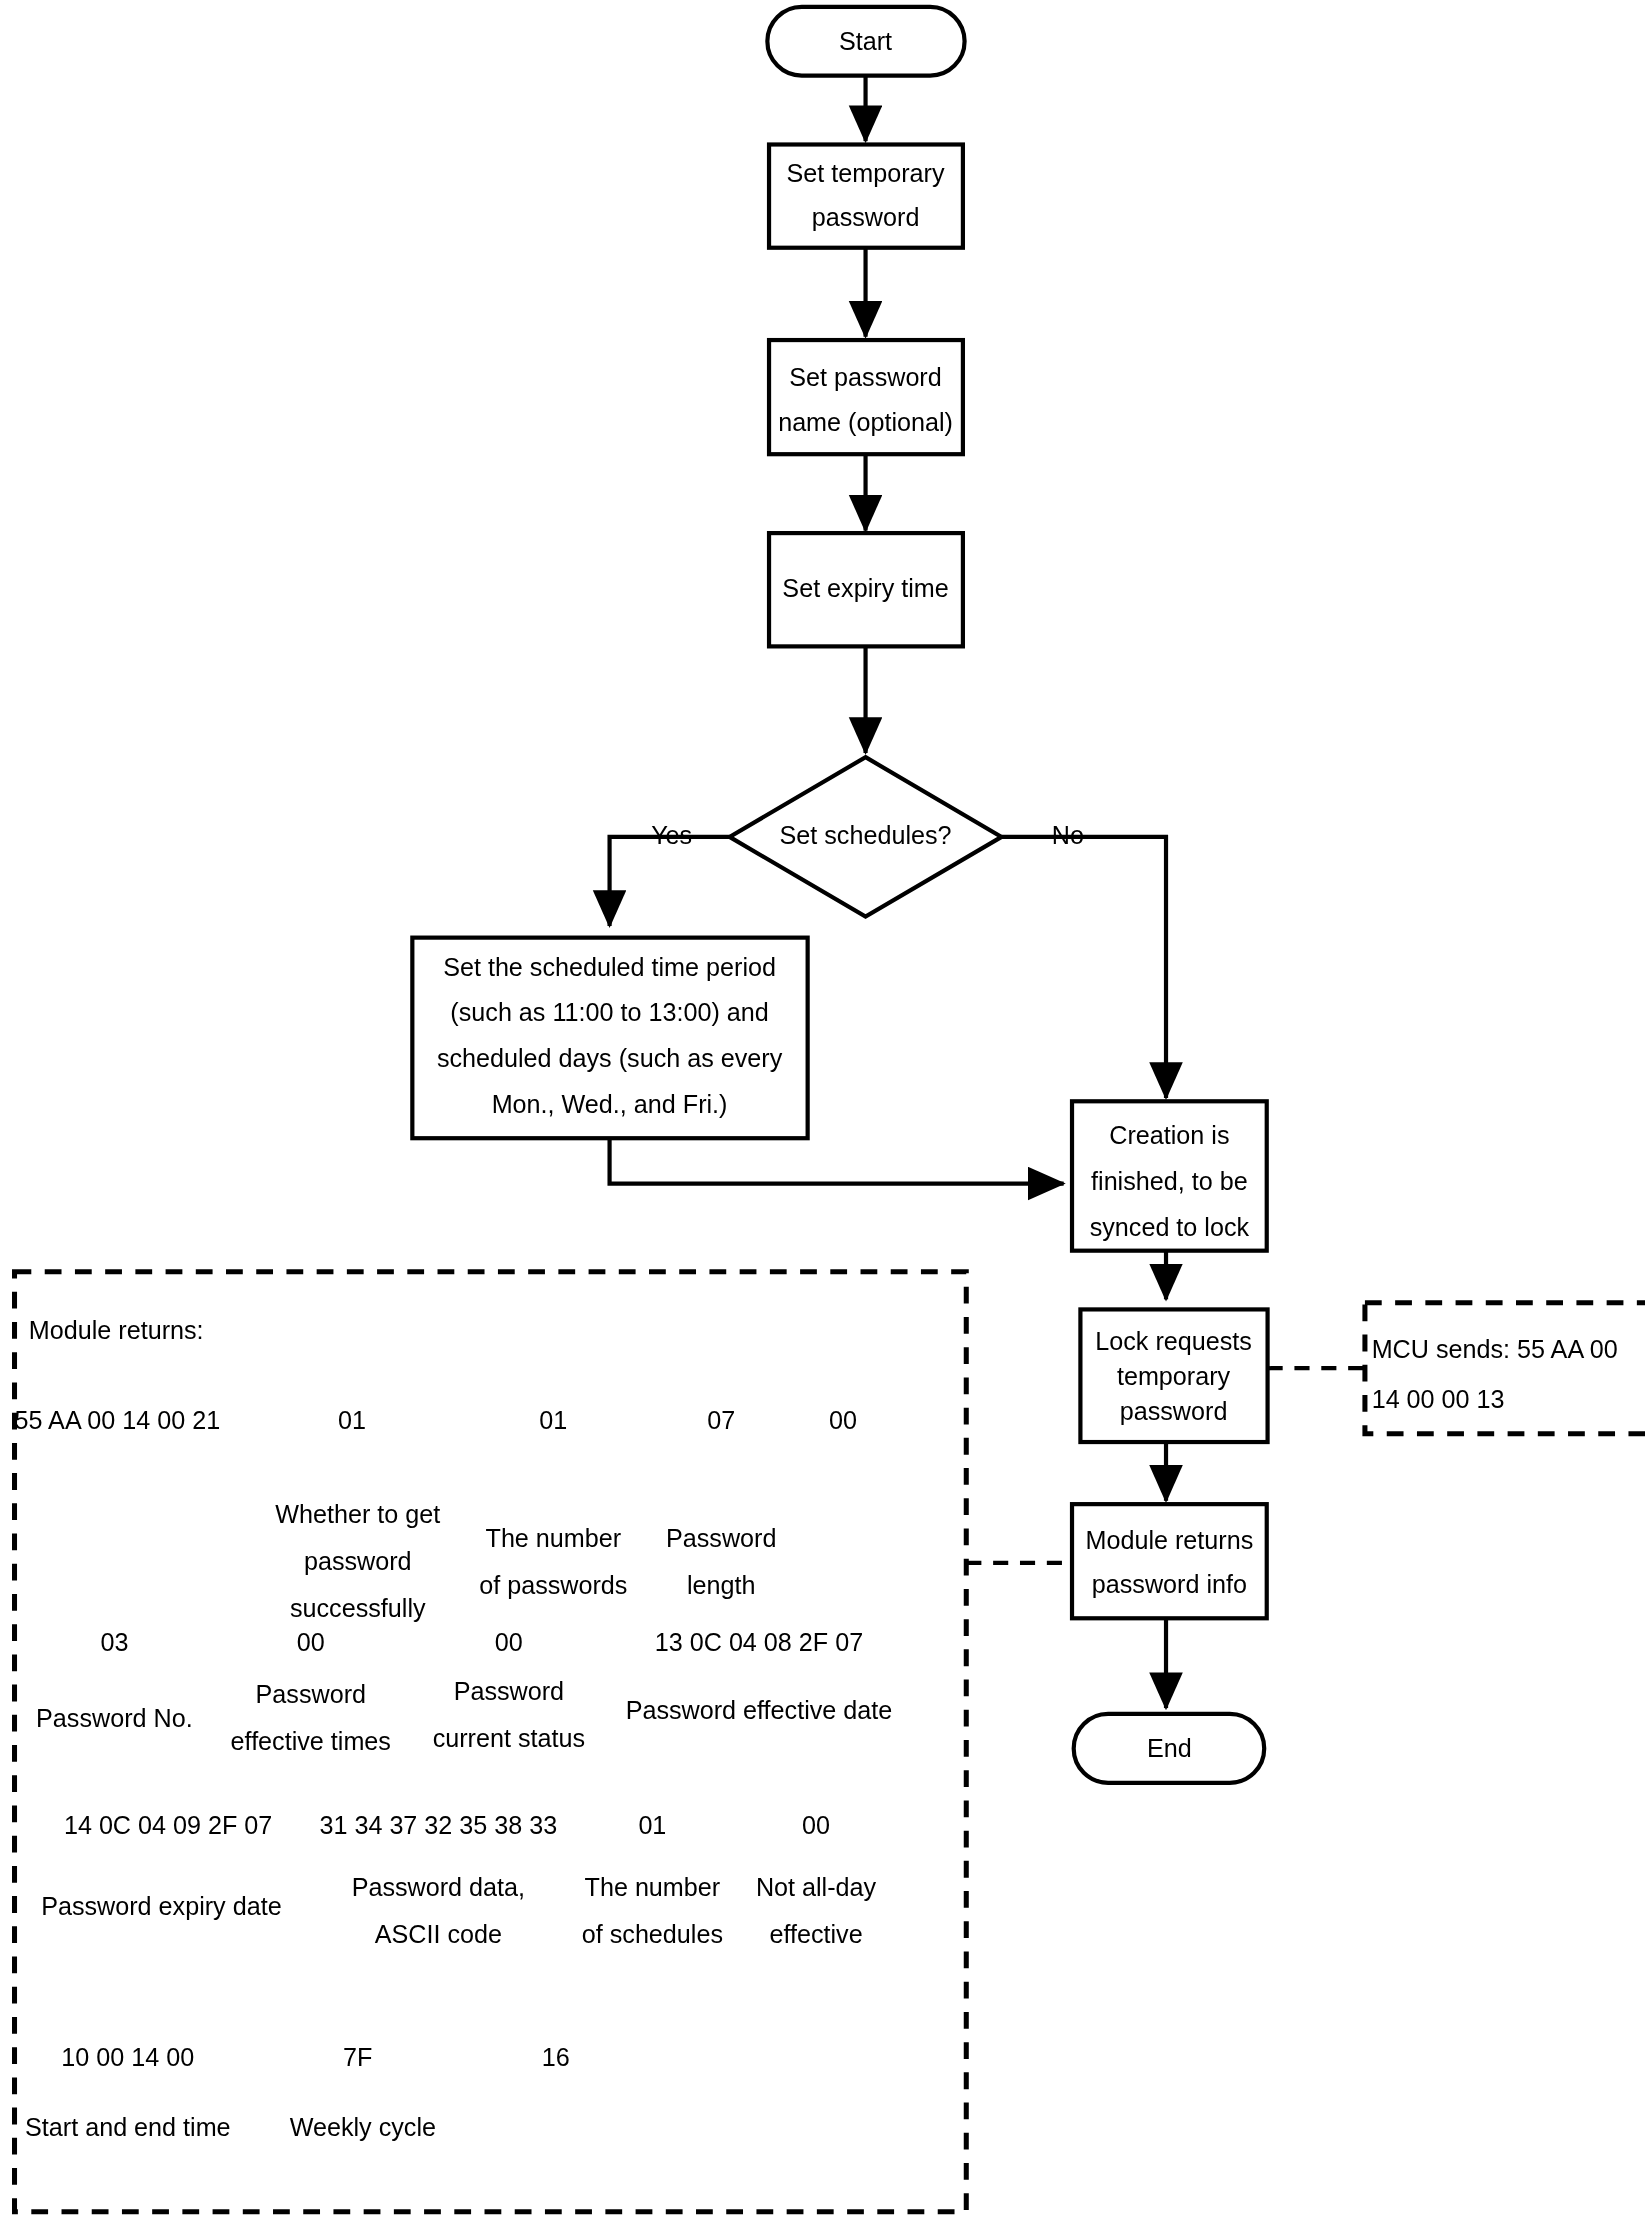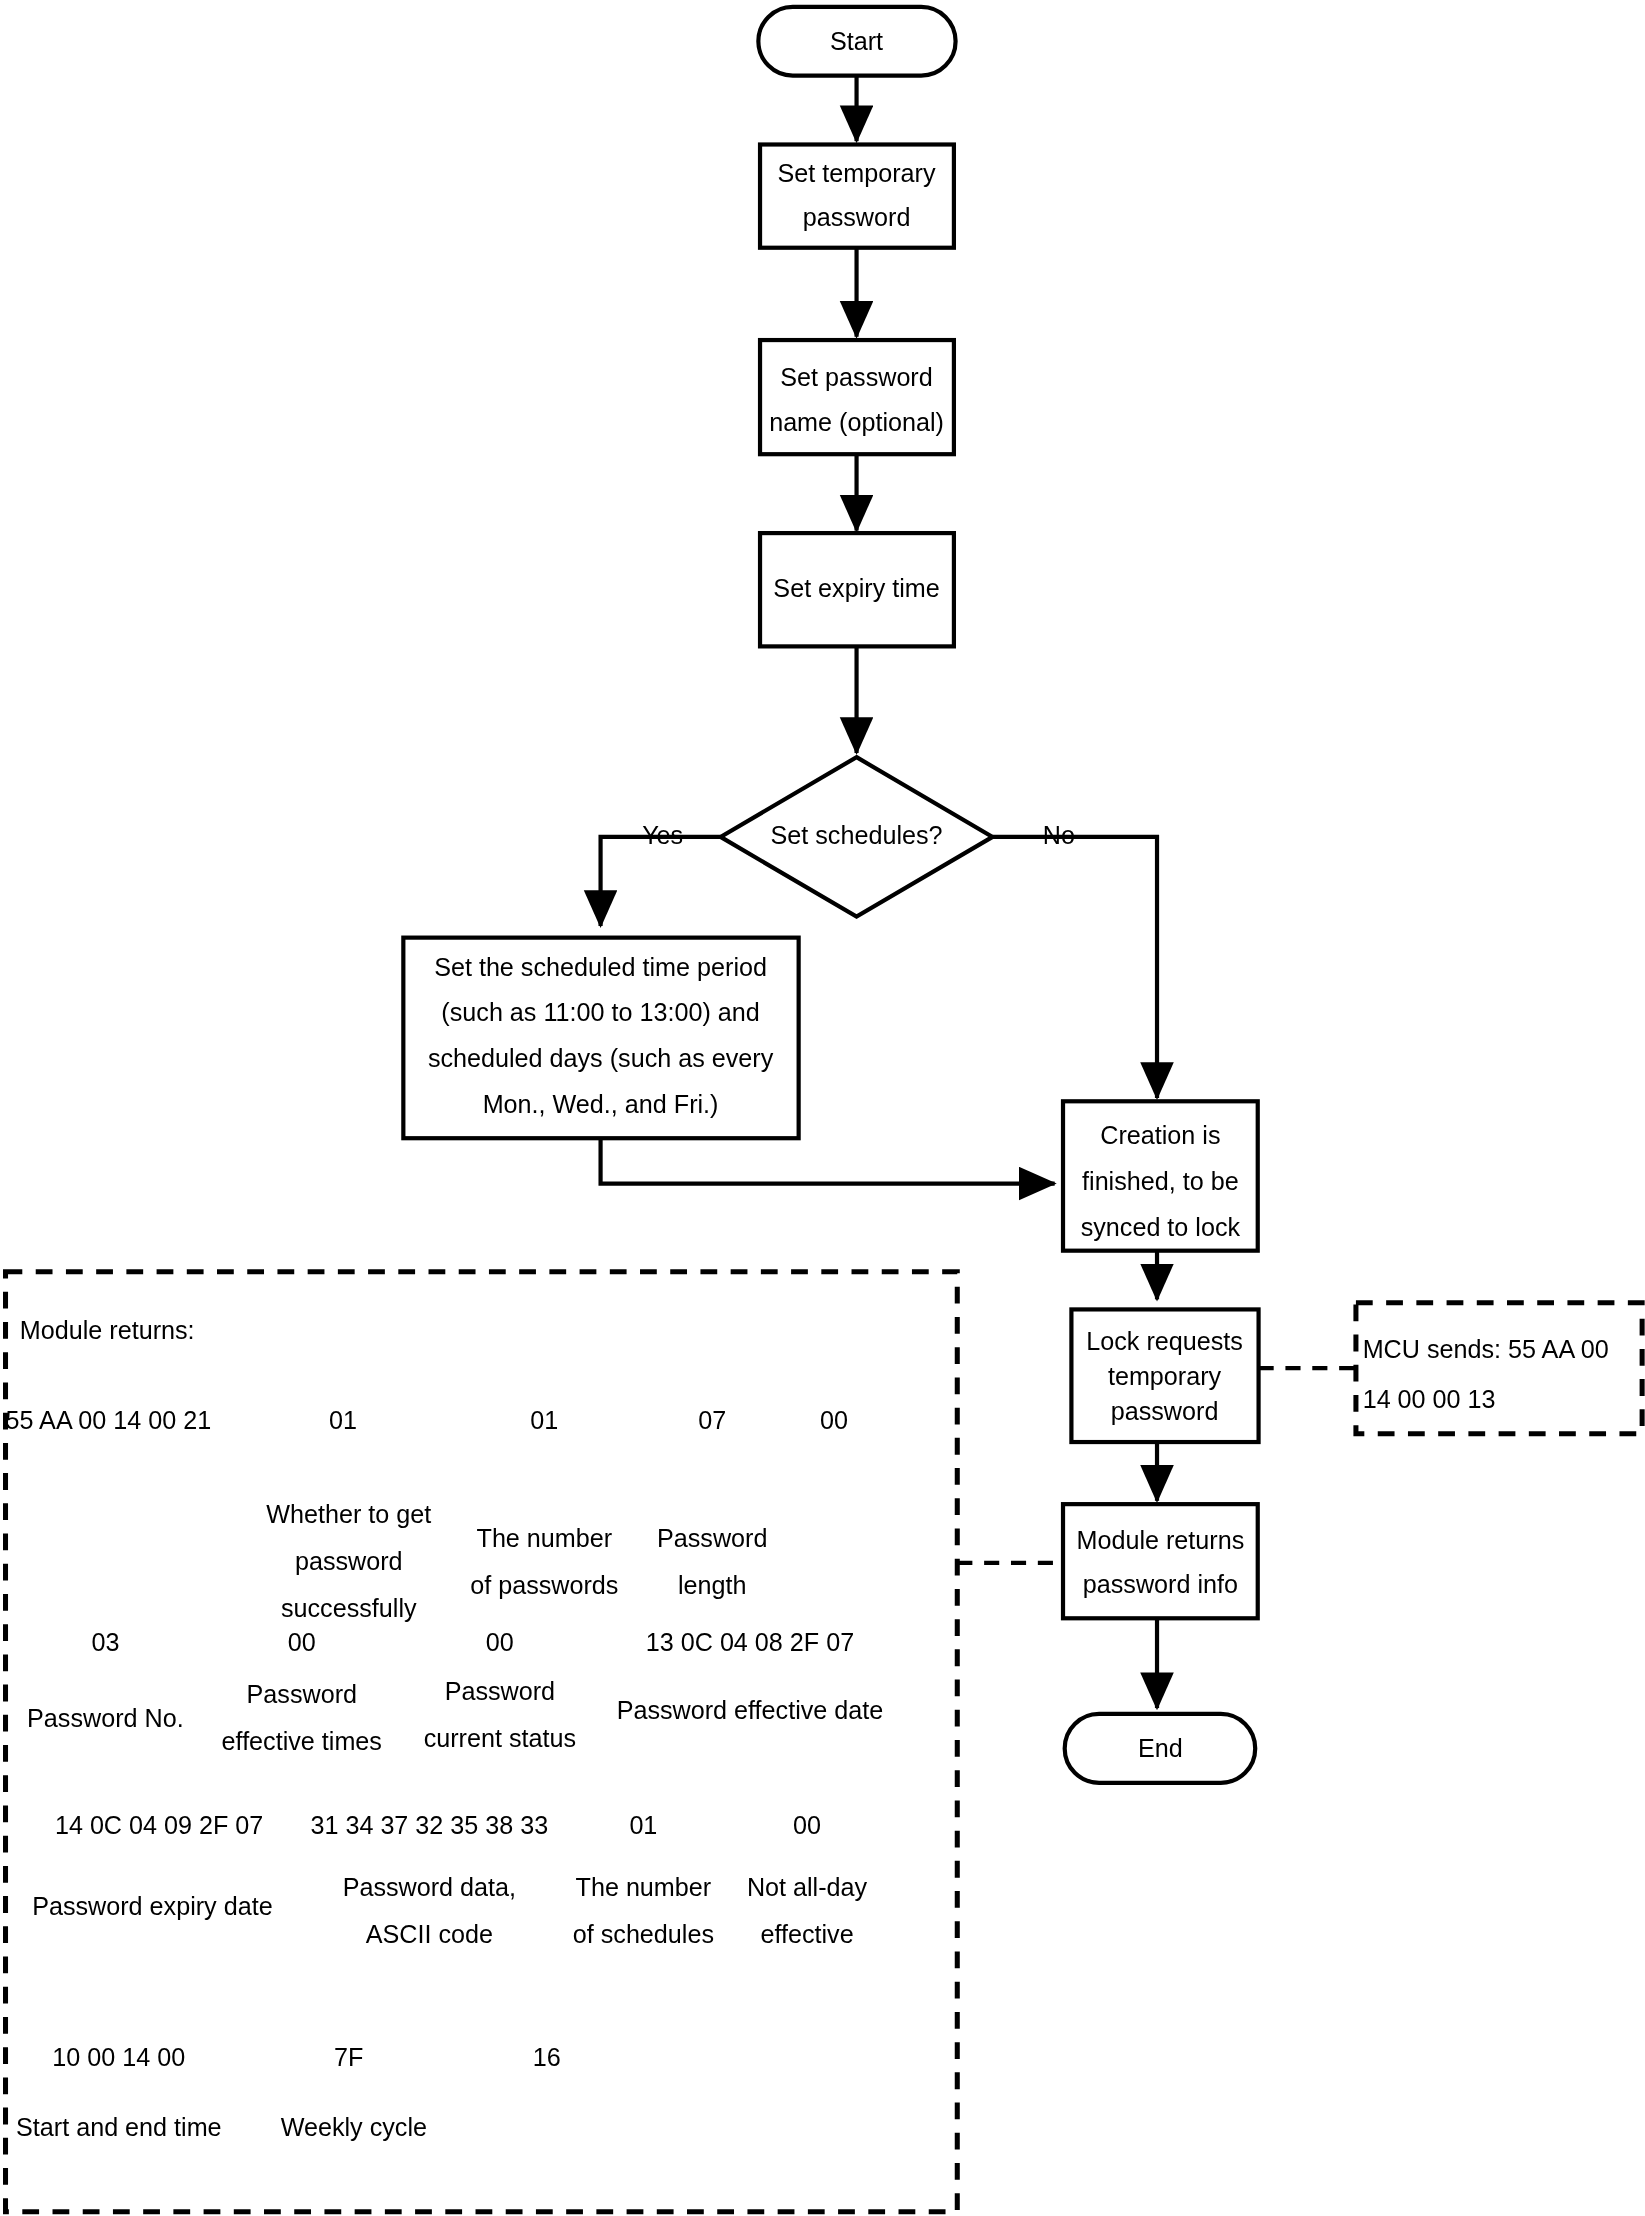--- a/index.html
+++ b/index.html
@@ -9,21 +9,21 @@
   }
   body {
     width: 1645px;
     height: 2216px;
     position: relative;
     font-family: "Liberation Sans", sans-serif;
     overflow: hidden;
   }
   #stage {
     position: absolute;
-    left: 3px; top: 0;
+    left: 12px; top: 0;
     width: 1545px;
     height: 2216px;
   }
   svg { display: block; }
   .shape-stroke {
     fill: #ffffff;
     stroke: #000000;
     stroke-width: 5;
   }
   .conn {

